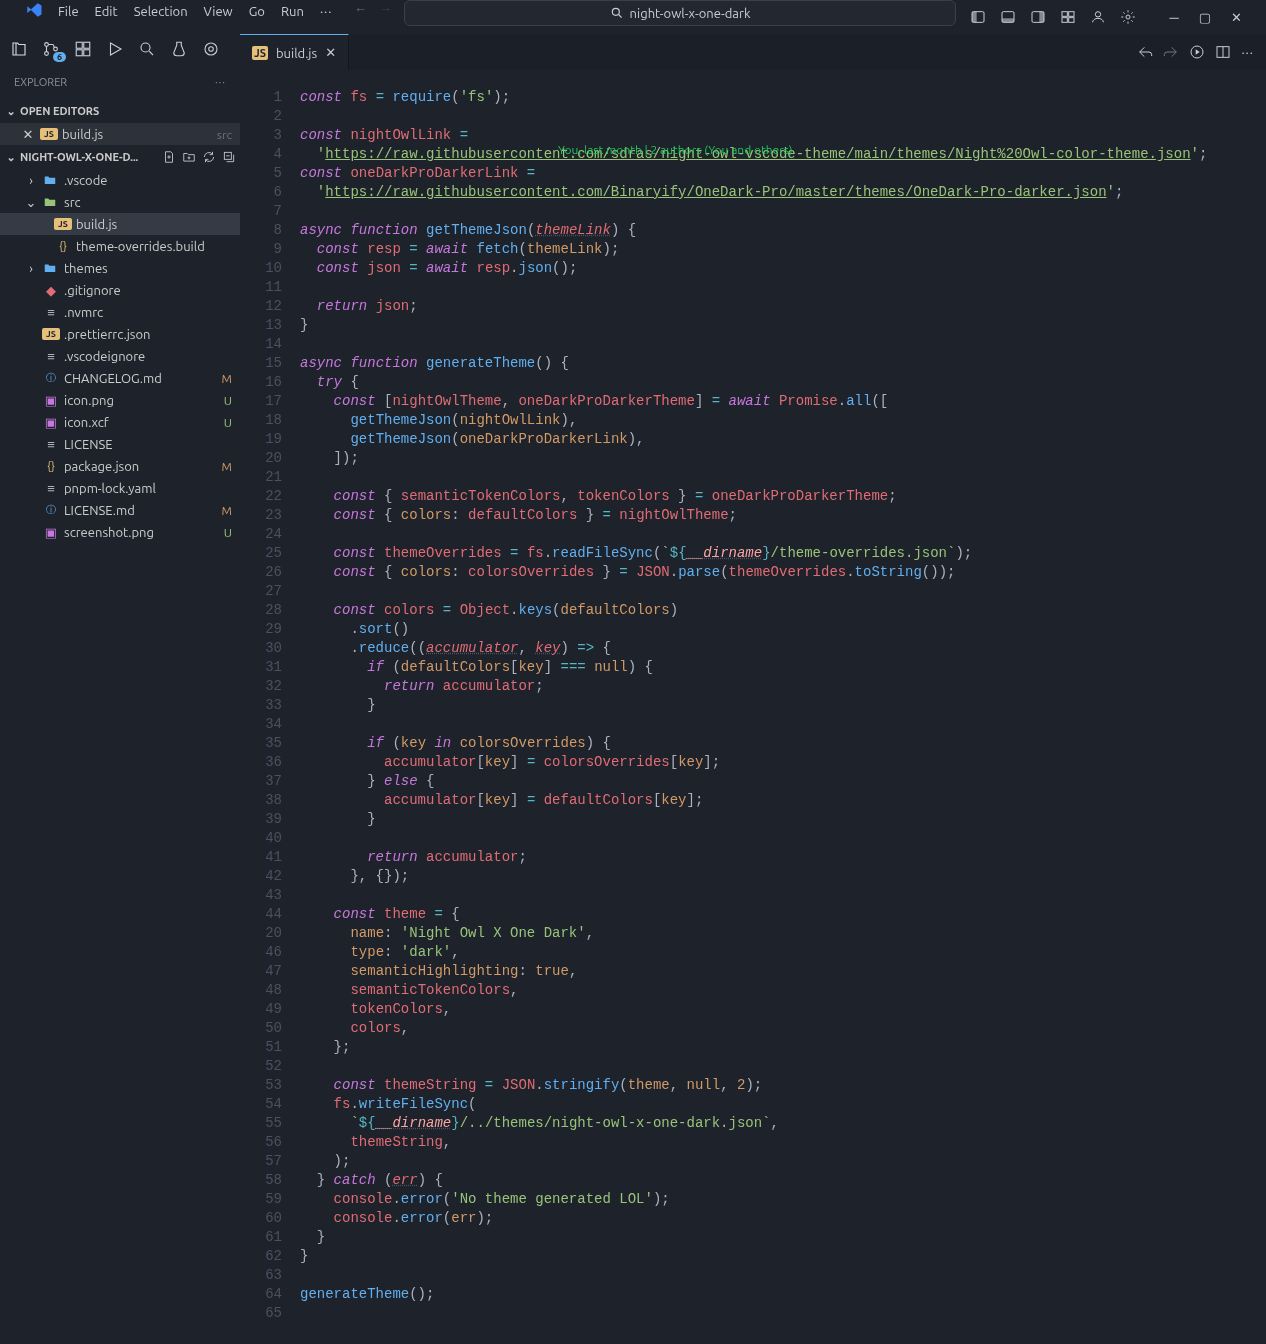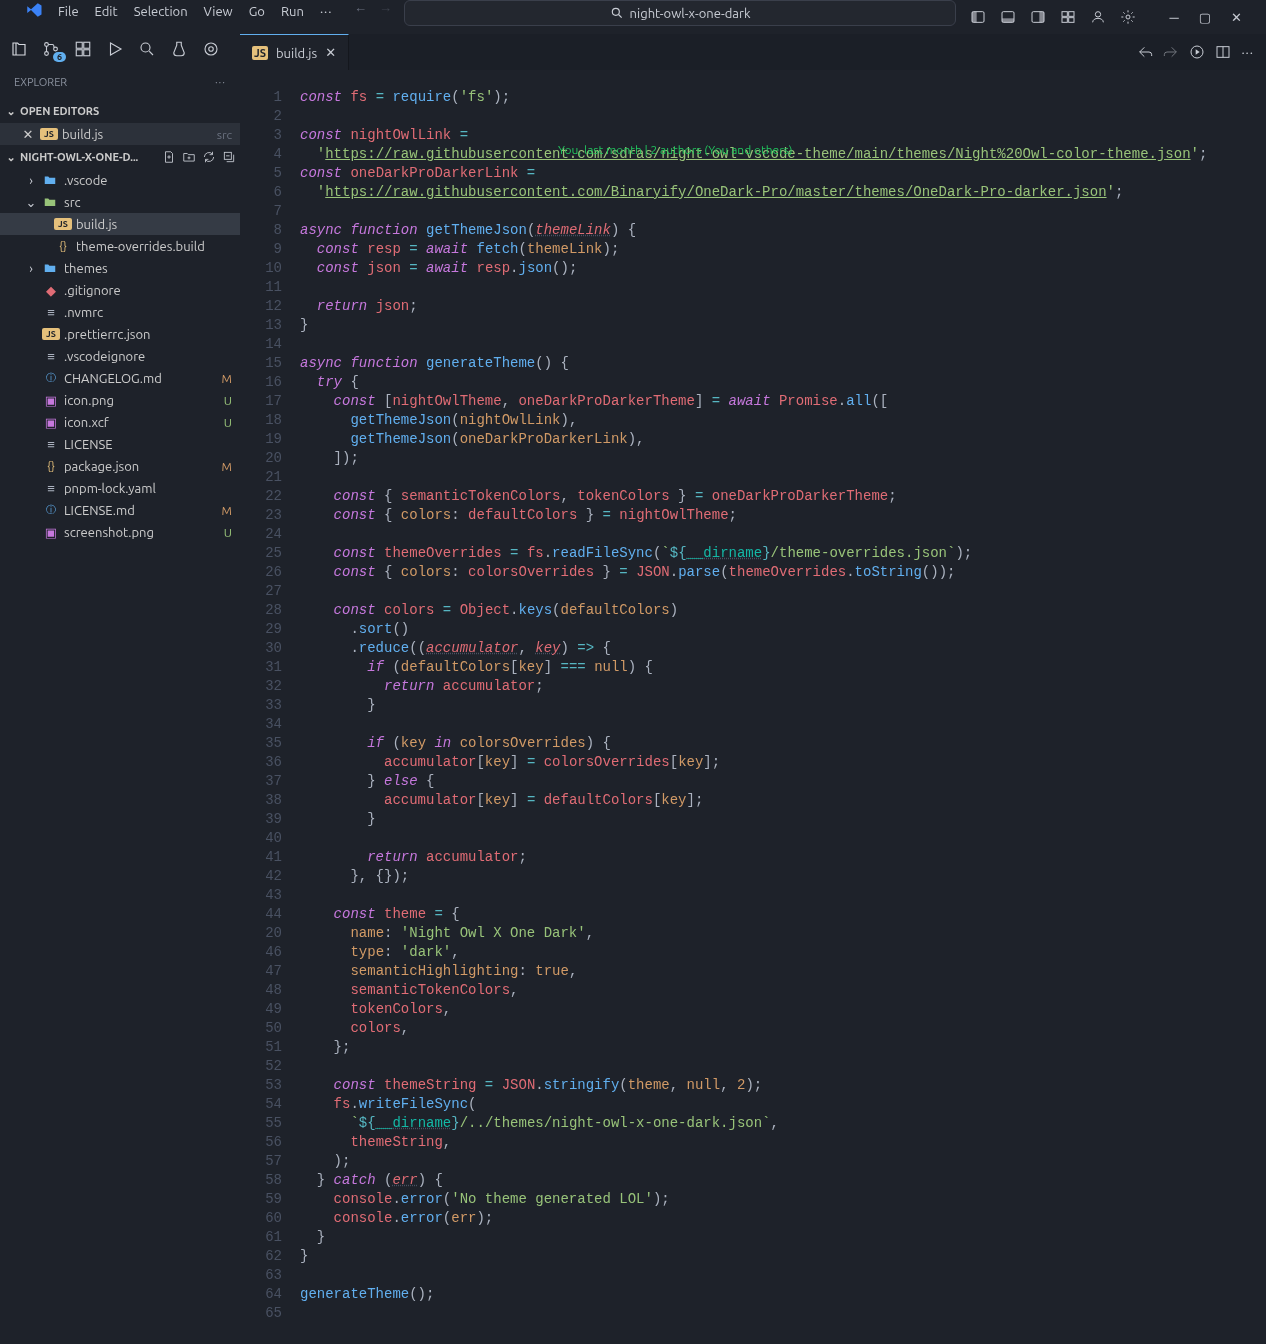--- a/index.html
+++ b/index.html
@@ -130,21 +130,21 @@
 
 
 .k  { color: #c678dd; font-style: italic; } 
 .s  { color: #98c379; } 
 .fn { color: #61afef; } 
 .v  { color: #e06c75; } 
 .p  { color: #d19a66; } 
 .op { color: #56b6c2; } 
 .url{ color: #98c379; text-decoration: underline; }
 .pm { color: #e06c75; font-style: italic; text-decoration: underline dotted #495162;} 
-.id { color: #14b8a6; text-decoration: underline dotted #495162; text-align: center;} 
+.id { color: #fca5a5; font-style: italic; text-decoration: underline dotted #495162; text-align: center;} 
 
 svg { display: block; }
 
 .ellipsis { letter-spacing: 1px; }
 
 .folder-icon { color:#61afef; }
 .folder-icon.src { color:#98c379; }
 .js-icon { color:#e5c07b; }
 .json-icon { color:#e5c07b; }
 .md-icon { color:#61afef; }

